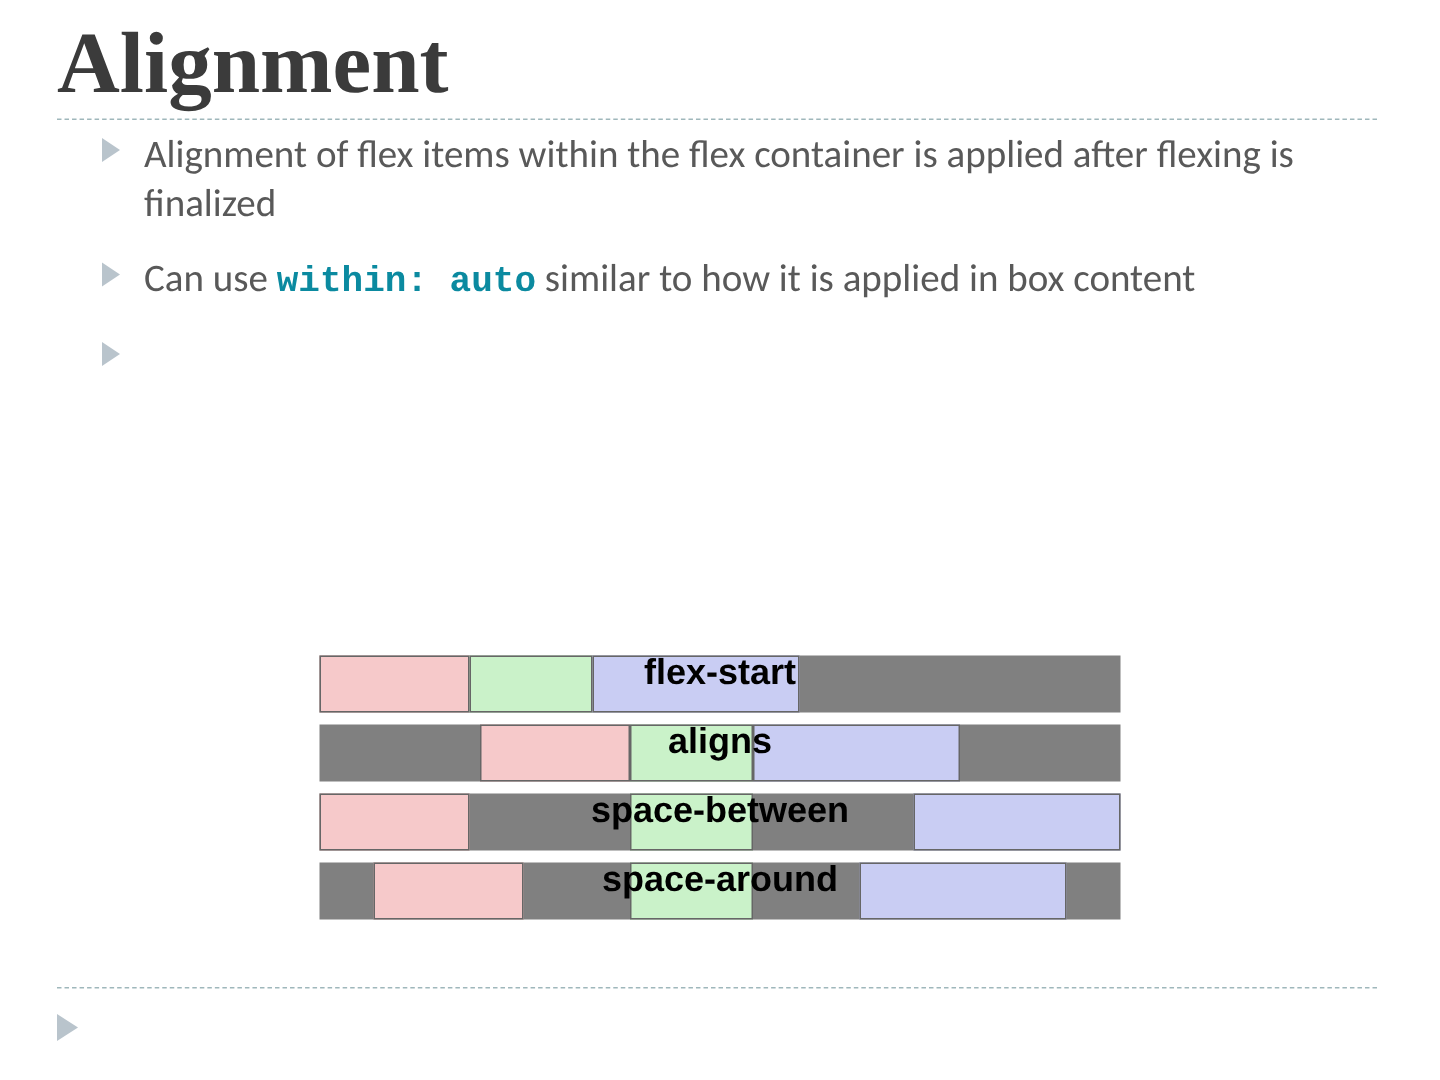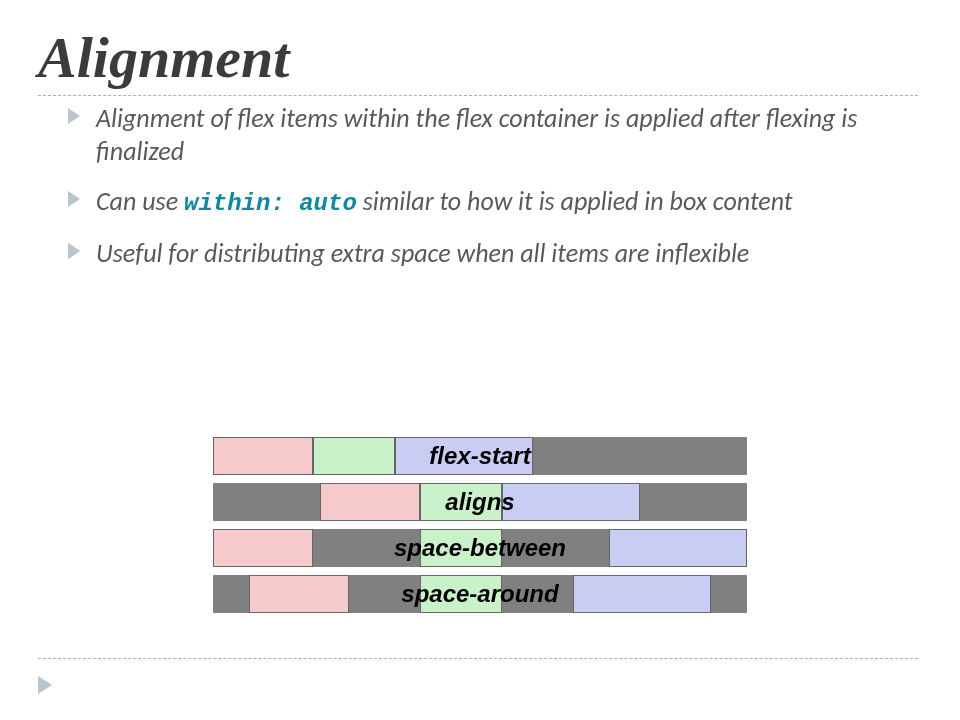--- a/index.html
+++ b/index.html
@@ -10,23 +10,22 @@
     background: #fff;
     font-family: "Segoe UI", "Gill Sans", "Gill Sans MT", Calibri, sans-serif;
     color: #4a4a4a;
     box-sizing: border-box;
     overflow: hidden;
   }
   .slide {
     width: 956px;
     height: 720px;
     position: relative;
-    padding: 24px 38px 0 38px;
+    padding: 8px 38px 0 38px;
     box-sizing: border-box;
-    font-style: italic;
   }
   h1.title {
     margin: 0 0 4px 0;
     font-family: Georgia, "Times New Roman", serif;
     font-weight: 700;
     font-size: 58px;
     color: #3b3b3b;
     letter-spacing: 0px;
   }
   .rule-top {
@@ -90,21 +89,20 @@
     box-sizing: border-box;
     border: 1px solid #666;
   }
   .pink  { background: #f6c9ca; }
   .green { background: #caf2c9; }
   .blue  { background: #c9cdf3; }
   .row .label {
     position: absolute;
     left: 0; top: 0; width: 100%; height: 100%;
     display: flex;
-    align-items: center;
     justify-content: center;
     pointer-events: none;
   }
   .row .label span {
     line-height: 1;
     letter-spacing: 0;
   }
   .rule-bottom {
     position: absolute;
     left: 38px;
@@ -134,24 +132,20 @@
     <li>
       <span class="arrow"></span>
       <span>Alignment of flex items within the flex container is applied after flexing is finalized</span>
     </li>
     <li>
       <span class="arrow"></span>
       <span>Can use </span><code class="inline">within: auto</code><span> similar to how it is applied in box content</span>
     </li>
     <li>
       <span class="arrow"></span>
-    </li>
-    <li>
-      <span class="arrow"></span>
-      <span>Useful for distributing extra space when all items are inflexible</span>
     </li>
   </ul>
 
   <div class="diagram-wrap">
     <div class="diagram" id="diagram">
         <div class="row" style="justify-content: flex-start;">
           <div class="box pink" style="width: 100px;"></div>
           <div class="box green" style="width: 82px;"></div>
           <div class="box blue" style="width: 138px;"></div>
           <div class="label">

